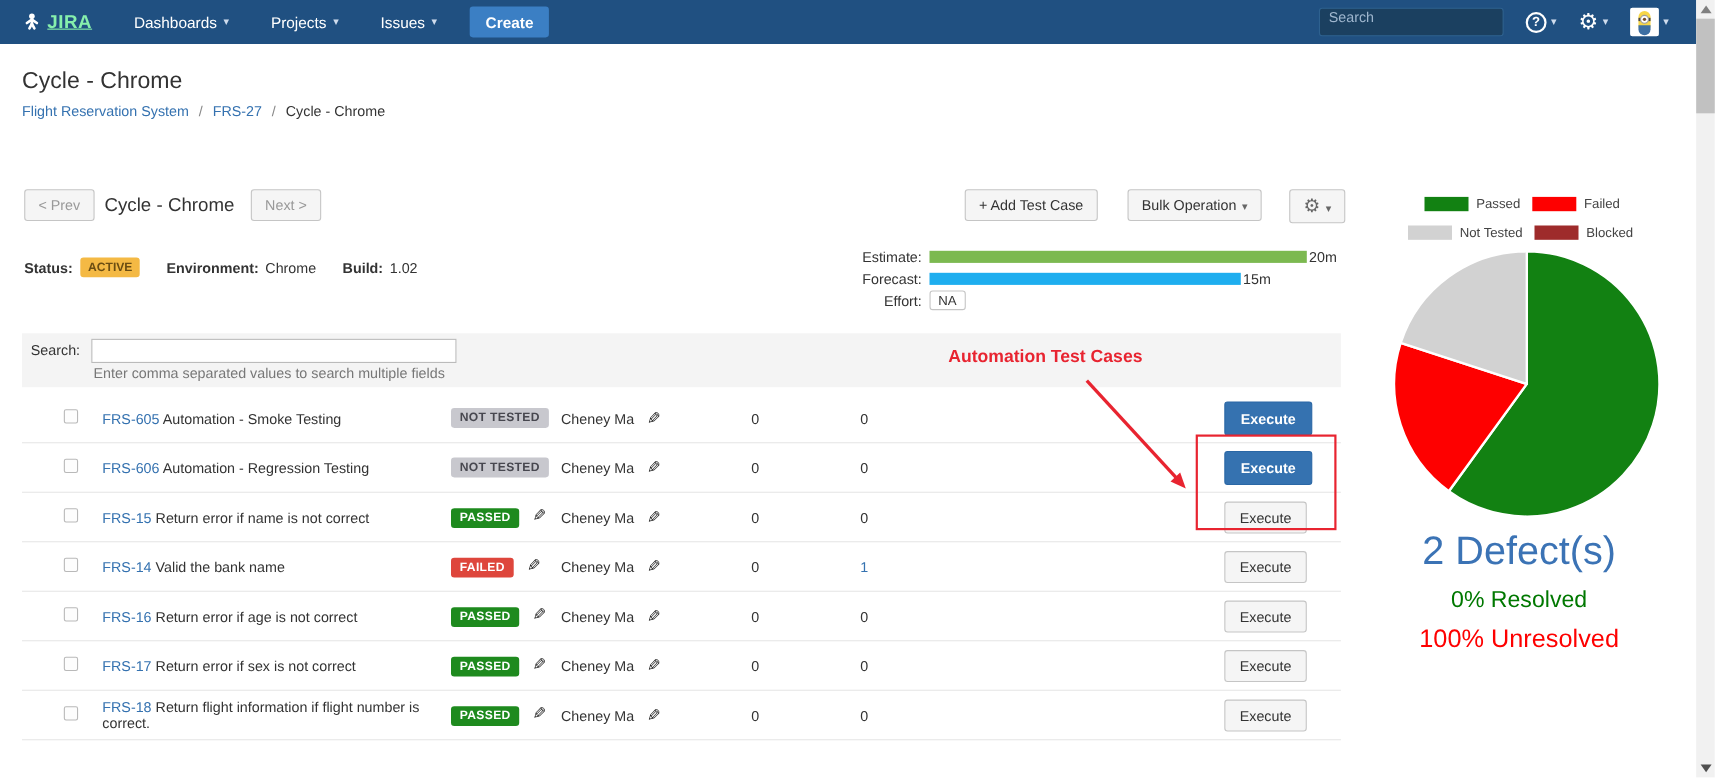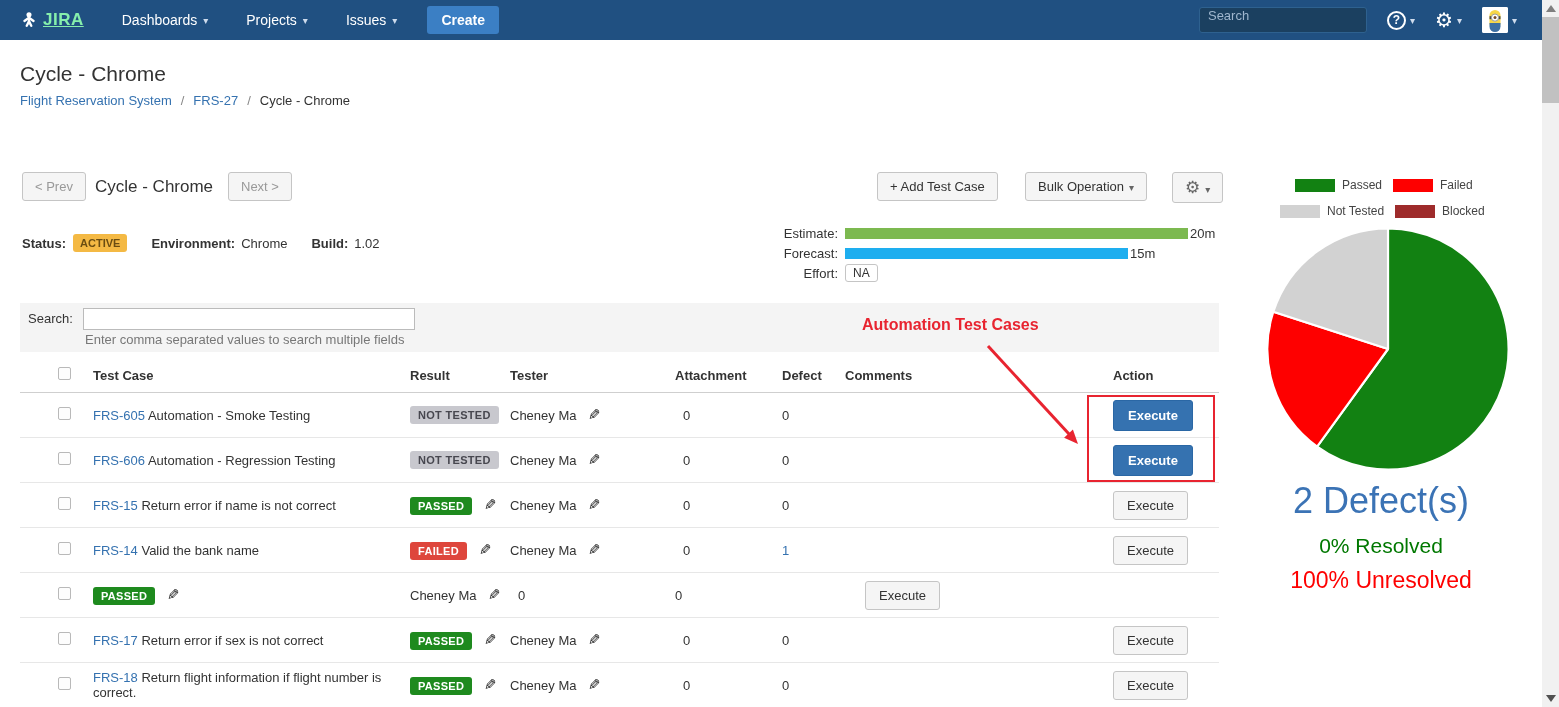--- a/index.html
+++ b/index.html
@@ -240,31 +240,20 @@
   </div>
 
   <div class="search-band">
     <span class="search-label">Search:</span>
     <input class="search-input" type="text" value="" style="">
     <span class="search-hint">Enter comma separated values to search multiple fields</span>
   </div>
   <div class="annotation">Automation Test Cases</div>
 
   <div class="tbl">
-    <div class="t-row t-head">
-      <div></div>
-      <div><span class="cb"></span></div>
-      <div class="c">Test Case</div>
-      <div class="c">Result</div>
-      <div class="c">Tester</div>
-      <div class="c">Attachment</div>
-      <div class="c">Defect</div>
-      <div class="c">Comments</div>
-      <div class="c-action">Action</div>
-    </div>
     <div id="rows">
         <div class="t-row">
       <div><span class="drag"></span></div>
       <div><span class="cb"></span></div>
       <div class="c">
         <span class="idlink">FRS-605</span>
         <span class="summary"> Automation - Smoke Testing</span>
       </div>
       <div class="c">
         <span class="badge b-nottested">NOT TESTED</span>
@@ -335,20 +324,24 @@
         <span class="pencil">✎</span>
       </div>
       <div class="c c-attach">0</div>
       <div class="c link">1</div>
       <div class="c"></div>
       <div class="c-action"><button class="exec-btn">Execute</button></div>
     </div>
         <div class="t-row">
       <div><span class="drag"></span></div>
       <div><span class="cb"></span></div>
+      <div class="c">
+        <span class="idlink">FRS-16</span>
+        <span class="summary"> Return error if age is not correct</span>
+      </div>
       <div class="c">
         <span class="badge b-passed">PASSED</span>
         <span class="pencil">✎</span>
       </div>
       <div class="c">
         <span>Cheney Ma</span>
         <span class="pencil">✎</span>
       </div>
       <div class="c c-attach">0</div>
       <div class="c">0</div>

